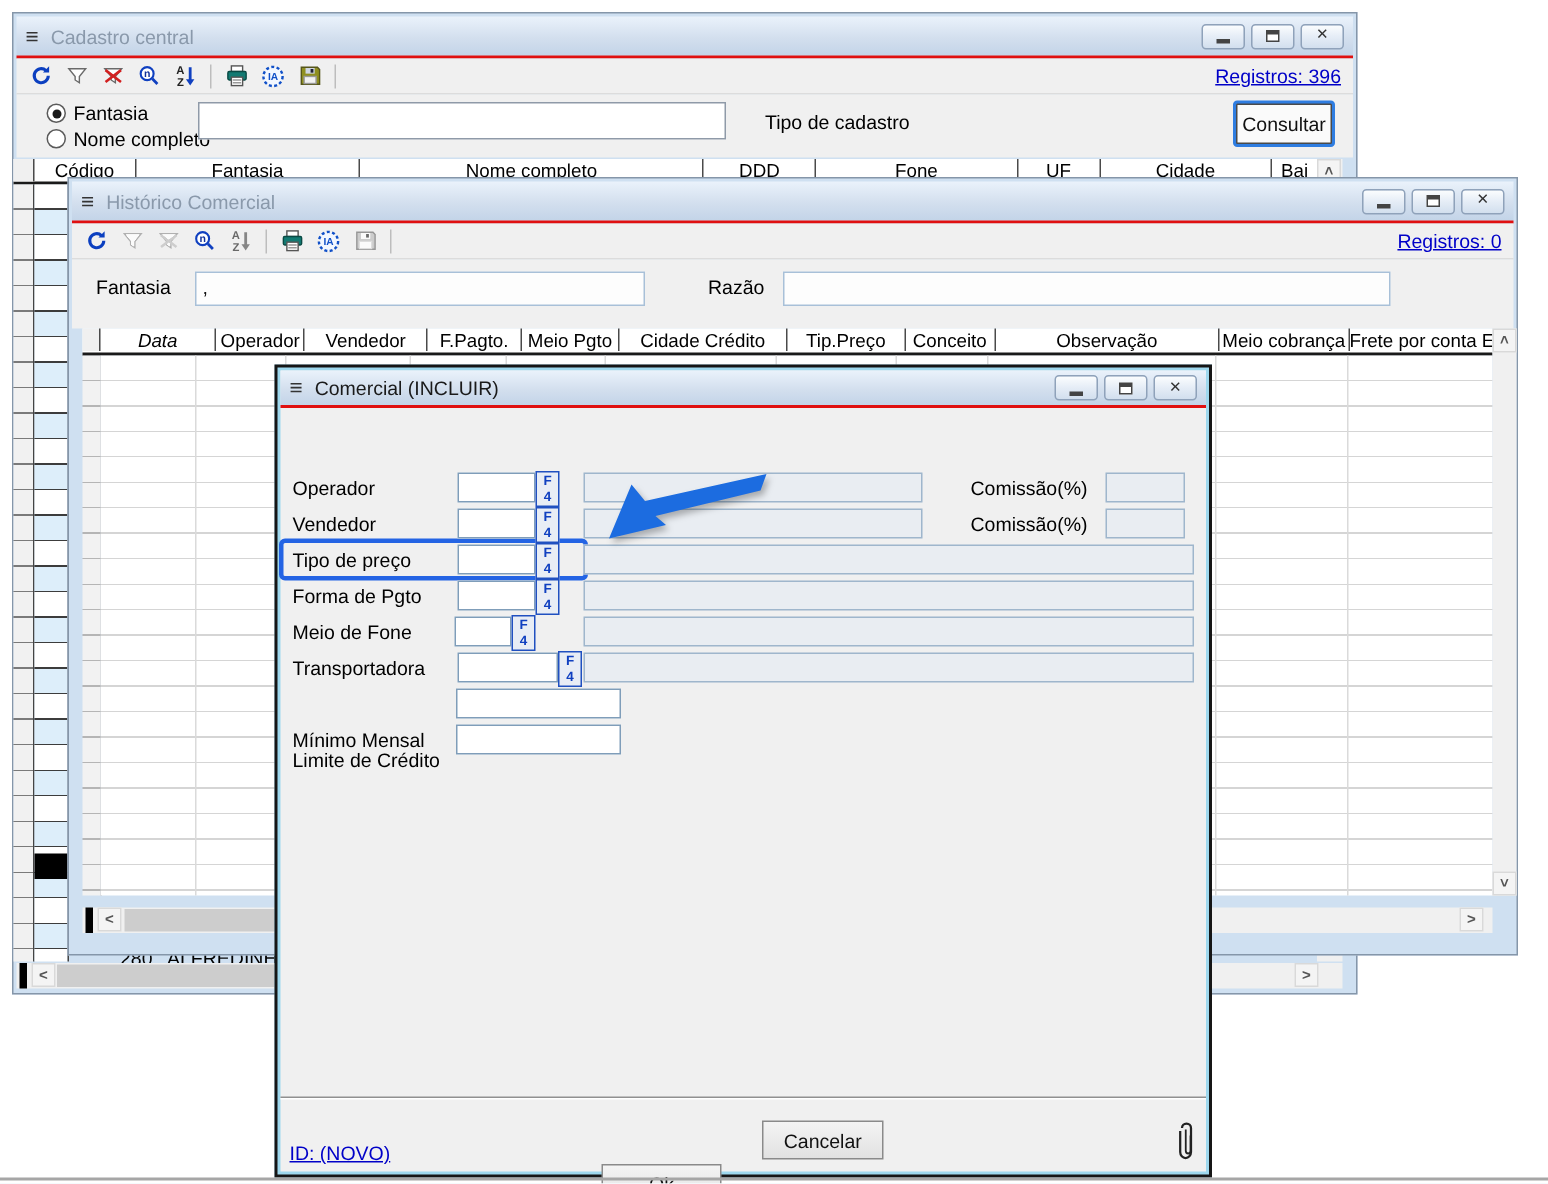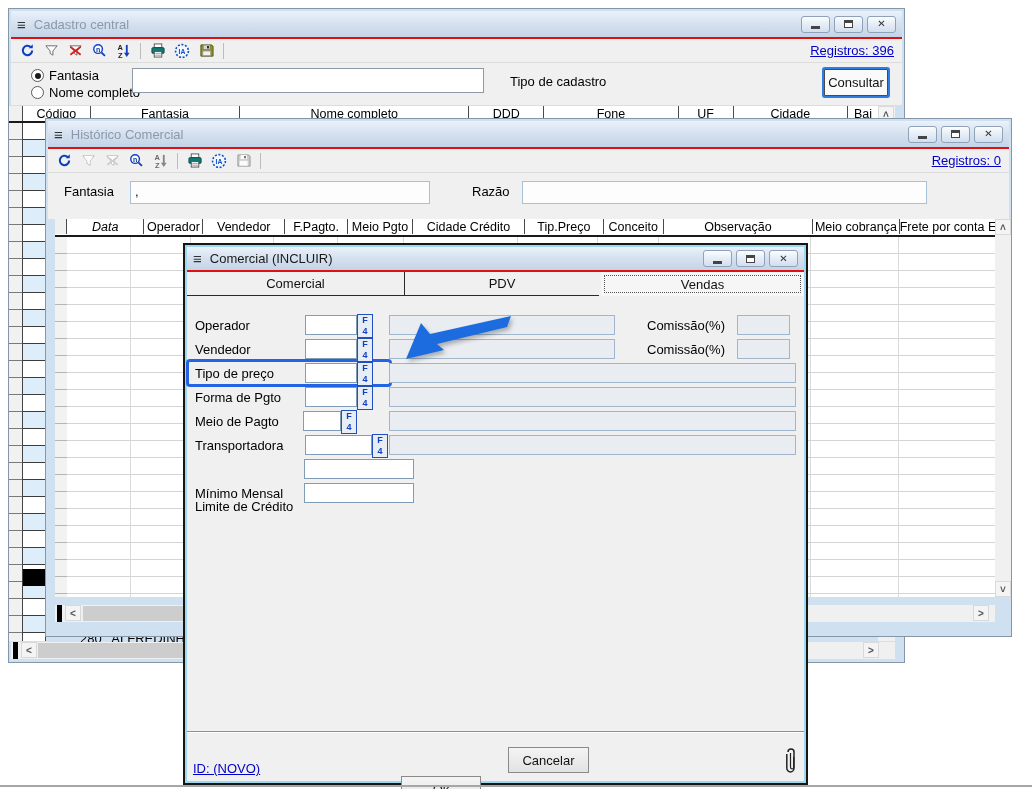--- a/index.html
+++ b/index.html
@@ -328,27 +328,20 @@
             </span>
           <span class="wb">
               <span class="maxi"></span>
             </span>
           <span class="wb">
               <span class="clos">✕</span>
             </span>
         </span>
       </div>
       <div class="redline" style="left:0;right:0;top:23px;"></div>
-      <div class="tabrow" style="left:0;top:25px;width:617px;">
-        <div class="tabc" style="width:217px;">Comercial</div>
-        <div class="tabsep"></div>
-        <div class="tabc" style="width:194px;">PDV</div>
-        <div style="width:2px;"></div>
-        <div class="tabc active" style="width:203px;">Vendas</div>
-      </div>
 
       <div class="hl" style="left:-1px;top:112px;width:206px;height:28px;"></div>
 
       <div class="flabel" style="left:8px;top:71px;">Operador</div>
       <div class="sm" style="left:118px;top:68px;width:52px;"></div>
       <div class="f4" style="left:170px;top:67px;"><span>F</span><br><span>4</span></div>
       <div class="lg ro" style="left:202px;top:68px;width:226px;"></div>
       <div class="flabel" style="left:460px;top:71px;">Comissão(%)</div>
       <div class="lg ro" style="left:550px;top:68px;width:53px;"></div>
 
@@ -362,21 +355,21 @@
       <div class="flabel" style="left:8px;top:119px;">Tipo de preço</div>
       <div class="sm" style="left:118px;top:116px;width:52px;"></div>
       <div class="f4" style="left:170px;top:115px;"><span>F</span><br><span>4</span></div>
       <div class="lg ro" style="left:202px;top:116px;width:407px;"></div>
 
       <div class="flabel" style="left:8px;top:143px;">Forma de Pgto</div>
       <div class="sm" style="left:118px;top:140px;width:52px;"></div>
       <div class="f4" style="left:170px;top:139px;"><span>F</span><br><span>4</span></div>
       <div class="lg ro" style="left:202px;top:140px;width:407px;"></div>
 
-      <div class="flabel" style="left:8px;top:167px;">Meio de Pagto</div>
+      <div class="flabel" style="left:8px;top:167px;">Meio de Fone</div>
       <div class="sm" style="left:116px;top:164px;width:38px;"></div>
       <div class="f4" style="left:154px;top:163px;"><span>F</span><br><span>4</span></div>
       <div class="lg ro" style="left:202px;top:164px;width:407px;"></div>
 
       <div class="flabel" style="left:8px;top:191px;">Transportadora</div>
       <div class="sm" style="left:118px;top:188px;width:67px;"></div>
       <div class="f4" style="left:185px;top:187px;"><span>F</span><br><span>4</span></div>
       <div class="lg ro" style="left:202px;top:188px;width:407px;"></div>
 
       <div class="flabel" style="left:8px;top:215px;margin-top:37px;">Limite de Crédito</div>

